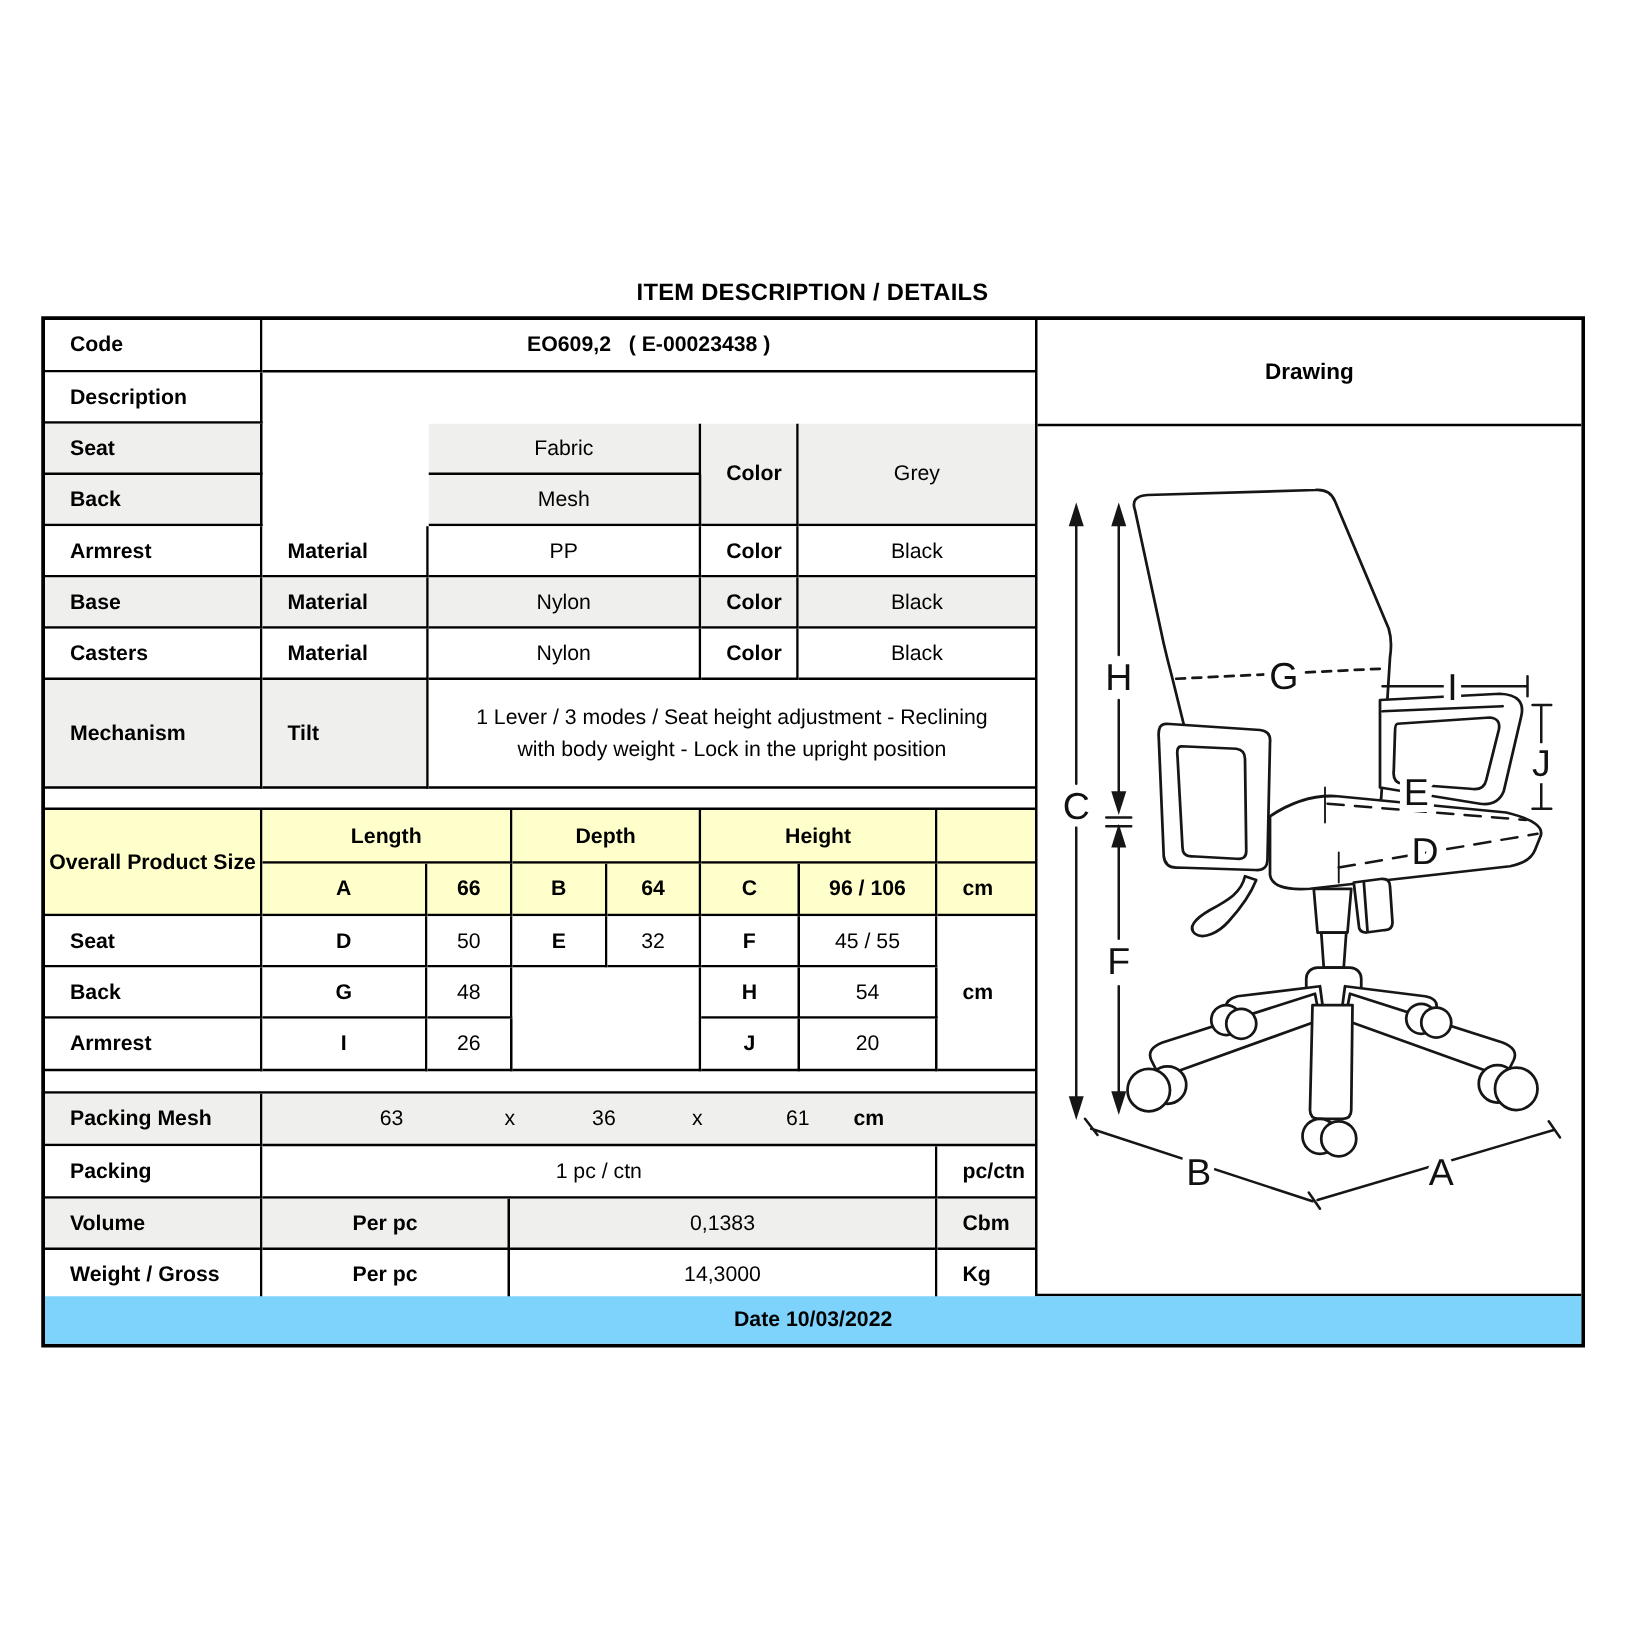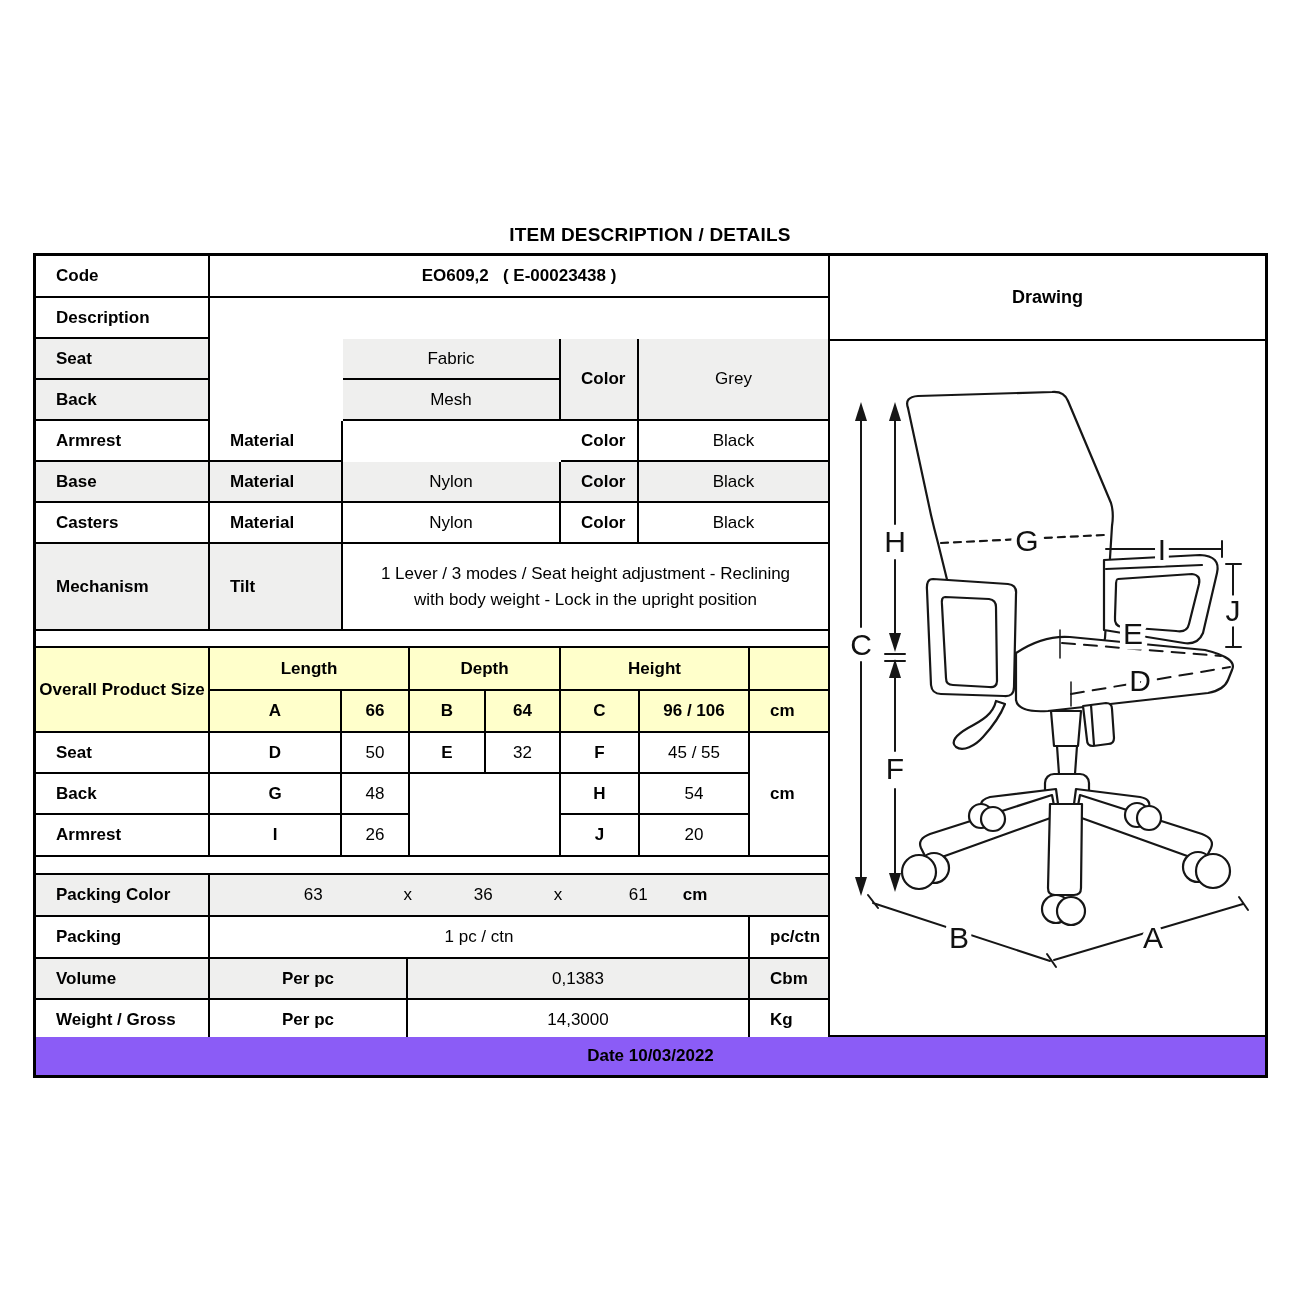--- a/index.html
+++ b/index.html
@@ -49,21 +49,21 @@
   .drawing-header {
     height:85px; box-sizing:border-box; border-bottom:2px solid #000;
     display:flex; align-items:center; justify-content:center;
     font-weight:bold; font-size:18px;
   }
   .drawing-area { width:435px; height:692px; }
   svg { display:block; }
   .date-row {
     position:absolute; left:0; top:781px; width:1229px; height:38px;
     display:flex; align-items:center; justify-content:center;
-    font-weight:bold; font-size:17px; background:#8b5cf6;
+    font-weight:bold; font-size:17px; background:#7dd3fc;
   }
 </style>
 </head>
 <body>
 
 <div class="page">
 
   <div class="title">ITEM DESCRIPTION / DETAILS</div>
 
   <div class="doc">
@@ -77,20 +77,21 @@
 
         <div class="cell lab grey" style="grid-area:3/1">Seat</div>
         <div class="cell grey" style="grid-area:3/3">Fabric</div>
         <div class="cell lab grey" style="grid-area:3/4/5/5">Color</div>
         <div class="cell grey nr" style="grid-area:3/5/5/6">Grey</div>
         <div class="cell lab grey" style="grid-area:4/1">Back</div>
         <div class="cell grey" style="grid-area:4/3">Mesh</div>
 
         <div class="cell lab" style="grid-area:5/1">Armrest</div>
         <div class="cell lab" style="grid-area:5/2">Material</div>
+        <div class="cell" style="grid-area:5/3">PP</div>
         <div class="cell lab" style="grid-area:5/4">Color</div>
         <div class="cell nr" style="grid-area:5/5">Black</div>
 
         <div class="cell lab grey" style="grid-area:6/1">Base</div>
         <div class="cell lab grey" style="grid-area:6/2">Material</div>
         <div class="cell grey" style="grid-area:6/3">Nylon</div>
         <div class="cell lab grey" style="grid-area:6/4">Color</div>
         <div class="cell grey nr" style="grid-area:6/5">Black</div>
 
         <div class="cell lab" style="grid-area:7/1">Casters</div>
@@ -140,21 +141,21 @@
         <div class="cell lab" style="grid-area:5/1">Armrest</div>
         <div class="cell b" style="grid-area:5/2">I</div>
         <div class="cell" style="grid-area:5/3">26</div>
         <div class="cell b" style="grid-area:5/6">J</div>
         <div class="cell" style="grid-area:5/7">20</div>
       </div>
 
       <div class="gap-strip g2"></div>
 
       <div class="grid pack-grid">
-        <div class="cell lab grey" style="grid-area:1/1">Packing Color</div>
+        <div class="cell lab grey" style="grid-area:1/1">Packing Mesh</div>
         <div class="cell grey nr packline" style="grid-area:1/2/2/5">
           <span style="left:16.7%">63</span>
           <span style="left:32%">x</span>
           <span style="left:44.2%">36</span>
           <span style="left:56.3%">x</span>
           <span style="left:69.3%">61</span>
           <span style="left:78.5%;font-weight:bold">cm</span>
         </div>
 
         <div class="cell lab" style="grid-area:2/1">Packing</div>

